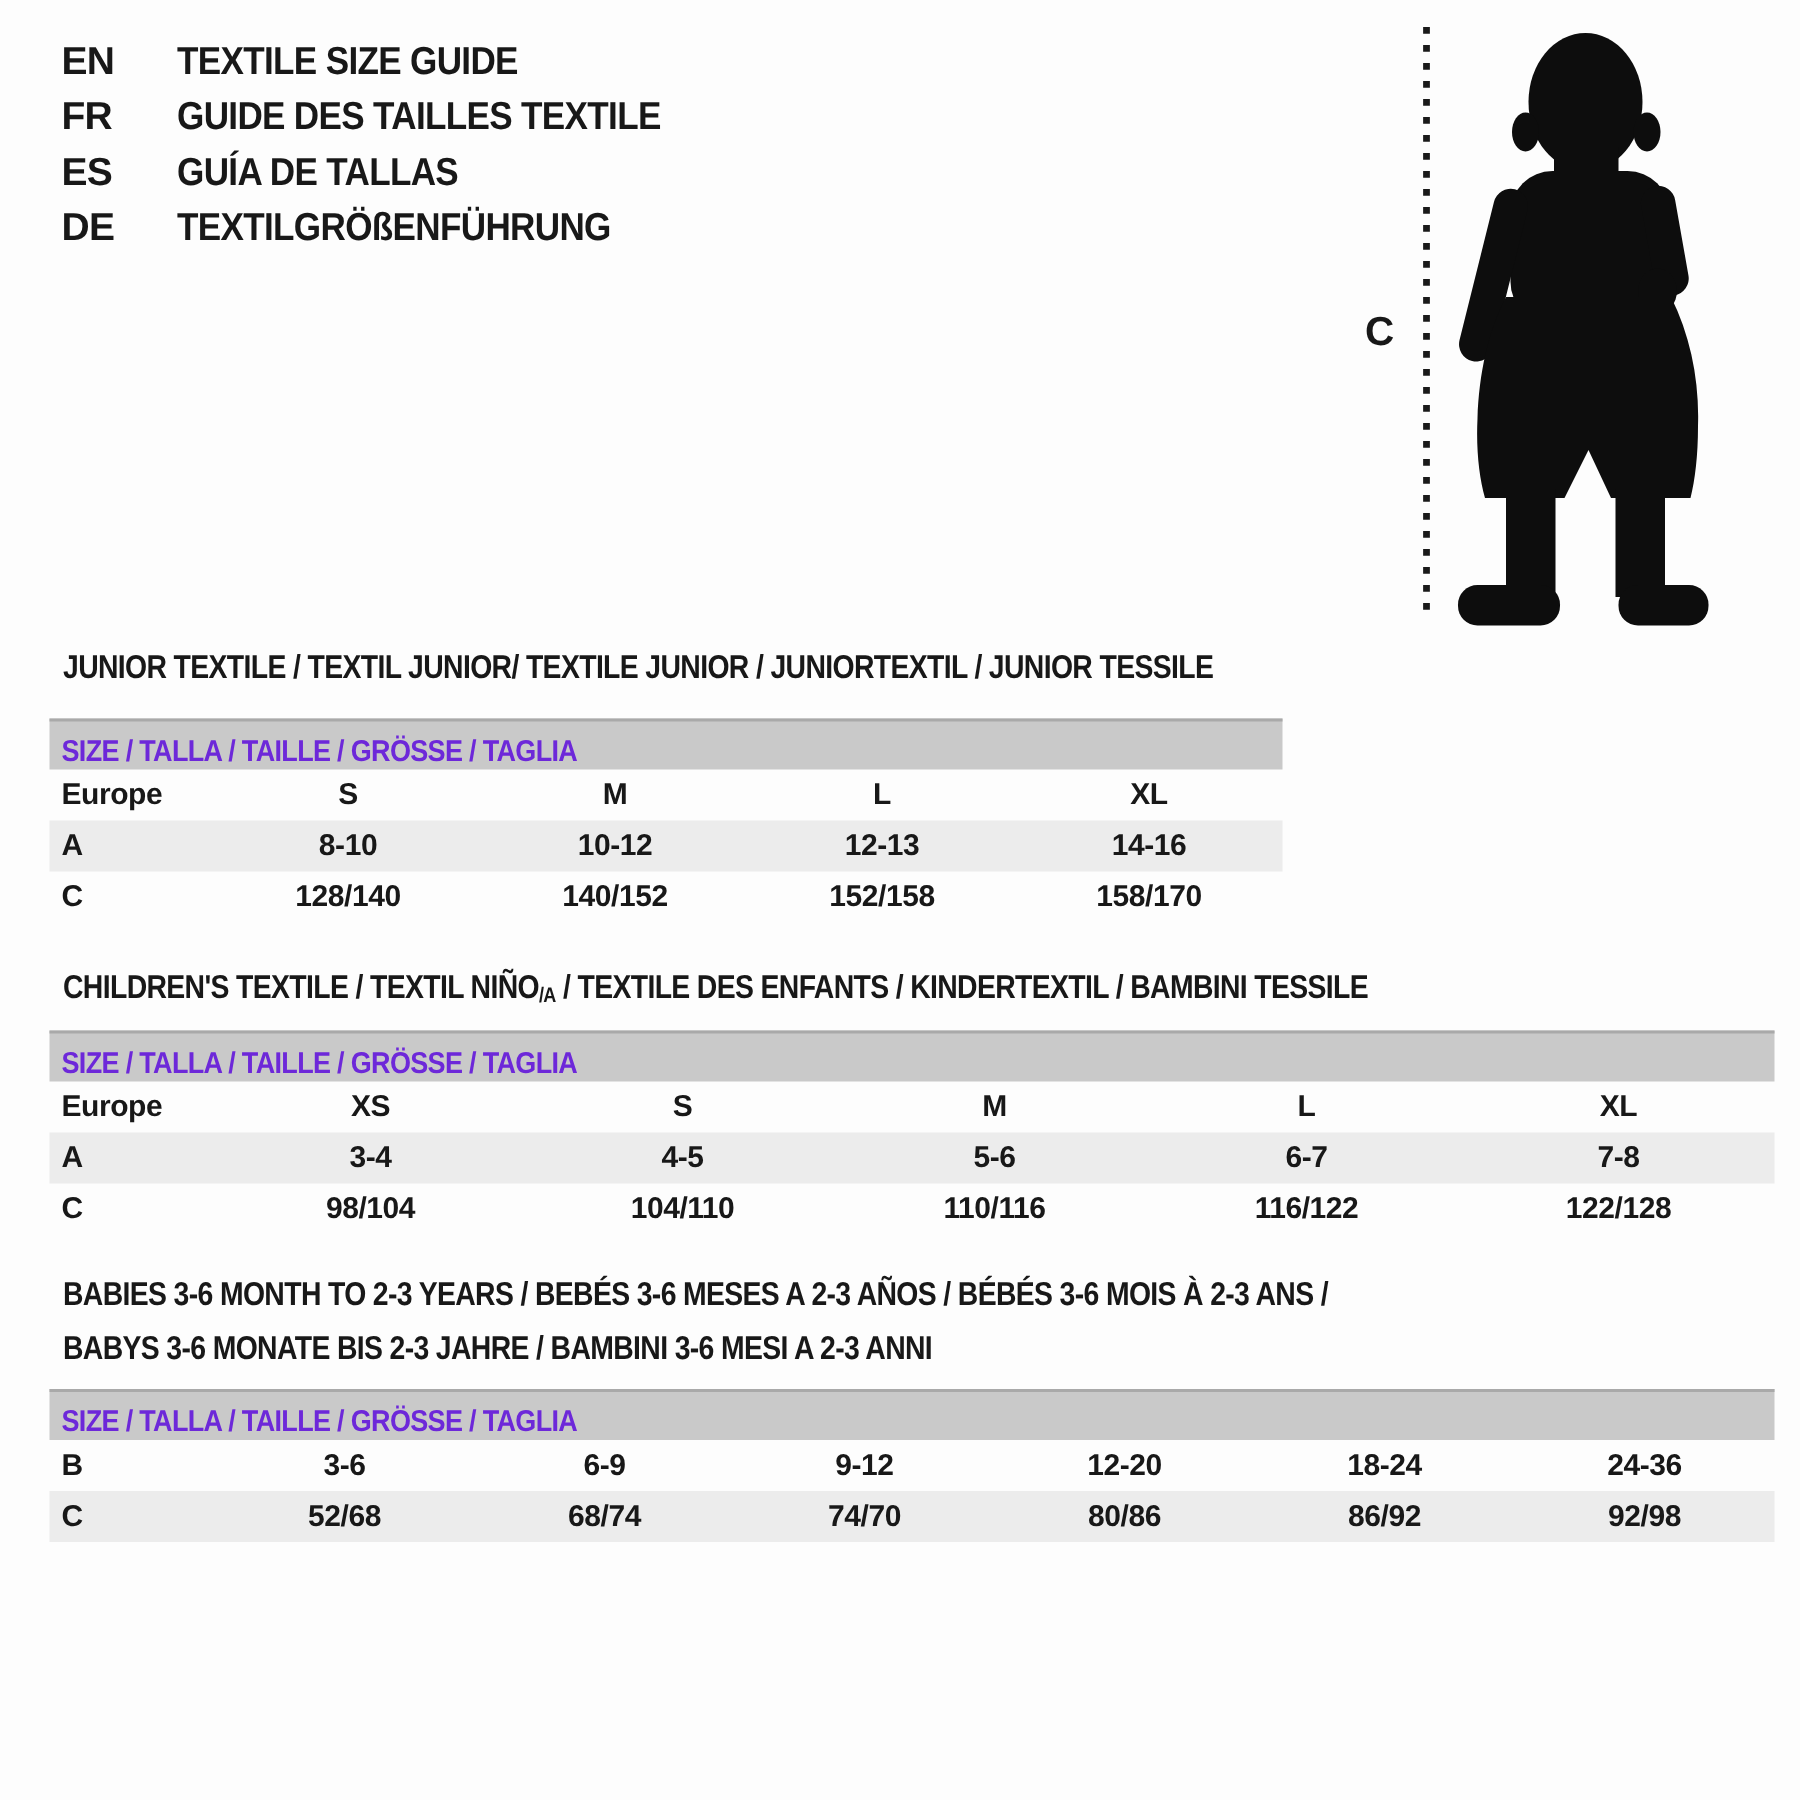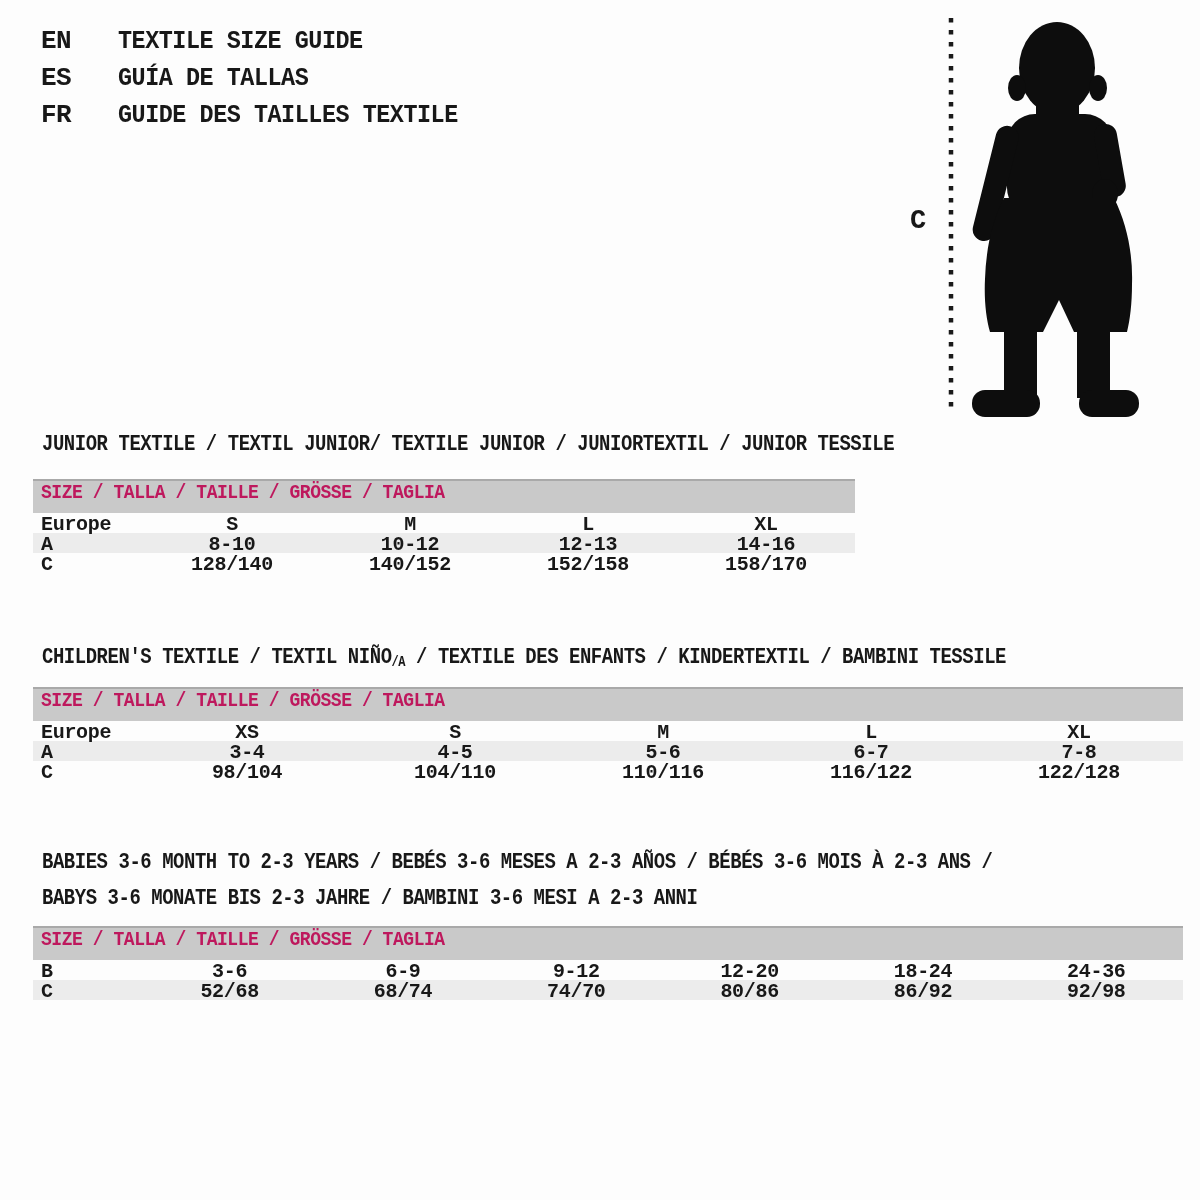--- a/index.html
+++ b/index.html
@@ -1,19 +1,19 @@
 <!DOCTYPE html>
 <html><head>
 <meta charset="utf-8">
 <style>
   html,body { margin:0; padding:0; background:#ffffff; }
   .page {
     position:relative; width:1200px; height:1200px;
     background:#fdfdfd; overflow:hidden;
-    font-family:Liberation Mono, monospace;
+    font-family:Liberation Sans, sans-serif;
     font-weight:bold; color:#181818;
   }
 
   
   .lang-list { position:absolute; left:41px; top:22px; }
   .lang-row { display:flex; align-items:center; height:37px; font-size:26px; letter-spacing:-0.5px; }
   .lang-code { width:77px; }
   .lang-title { display:inline-block; transform:scaleX(0.9); transform-origin:0 50%; white-space:nowrap; }
 
   
@@ -28,24 +28,24 @@
   }
   .heading-multi { line-height:36px; }
   .sub-small { font-size:14px; vertical-align:-3px; }
 
   
   .size-table { position:absolute; left:33px; }
   .w-junior { width:822px; }
   .w-wide { width:1150px; }
   .band {
     height:34px; box-sizing:border-box; background:#c9c9c9; border-top:2px solid #a9a9a9;
-    display:flex; align-items:flex-start; padding-left:8px; color:#be185d; font-size:20px;
+    display:flex; align-items:flex-end; padding-left:8px; color:#6d28d9; font-size:20px;
   }
   .band-text { display:inline-block; transform:scaleX(0.9); transform-origin:0 50%; white-space:nowrap; letter-spacing:-0.5px; }
-  .trow { display:grid; height:20px; align-items:center; font-size:20px; letter-spacing:-0.3px; }
+  .trow { display:grid; height:34px; align-items:center; font-size:20px; letter-spacing:-0.3px; }
   .cols4 { grid-template-columns:110px repeat(4,1fr); }
   .cols5 { grid-template-columns:110px repeat(5,1fr); }
   .cols6 { grid-template-columns:110px repeat(6,1fr); }
   .shaded { background:#ececec; }
   .row-label { padding-left:8px; }
   .cell { text-align:center; }
 
   
   .legend { position:absolute; left:41px; top:1066px; font-size:20px; }
   .legend-line { line-height:36px; letter-spacing:-0.3px; white-space:nowrap; transform:scaleX(0.88); transform-origin:0 50%; }
@@ -54,26 +54,30 @@
 <body>
 
 <div class="page">
 
   <div class="lang-list">
     <div class="lang-row">
       <span class="lang-code">EN</span>
       <span class="lang-title">TEXTILE SIZE GUIDE</span>
     </div>
     <div class="lang-row">
+      <span class="lang-code">FR</span>
+      <span class="lang-title">GUIDE DES TAILLES TEXTILE</span>
+    </div>
+    <div class="lang-row">
       <span class="lang-code">ES</span>
       <span class="lang-title">GUÍA DE TALLAS</span>
     </div>
     <div class="lang-row">
-      <span class="lang-code">FR</span>
-      <span class="lang-title">GUIDE DES TAILLES TEXTILE</span>
+      <span class="lang-code">DE</span>
+      <span class="lang-title">TEXTILGRÖßENFÜHRUNG</span>
     </div>
   </div>
 
   <div class="figure">
     <svg width="320" height="430" viewBox="0 0 320 430">
       <line x1="71" y1="18" x2="71" y2="414" stroke="#1a1a1a" stroke-width="4.5" stroke-dasharray="4.5 7.5"></line>
       <g fill="#0d0d0d">
         <ellipse cx="177" cy="68" rx="38" ry="46"></ellipse>
         <ellipse cx="137" cy="88" rx="9" ry="13"></ellipse>
         <ellipse cx="218" cy="88" rx="9" ry="13"></ellipse>

